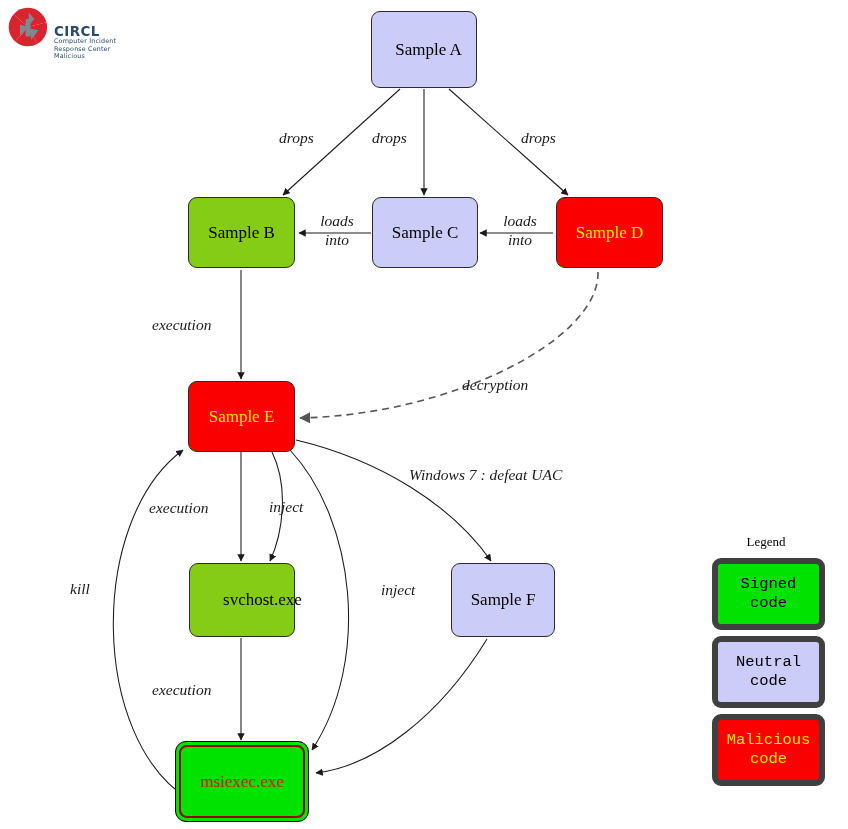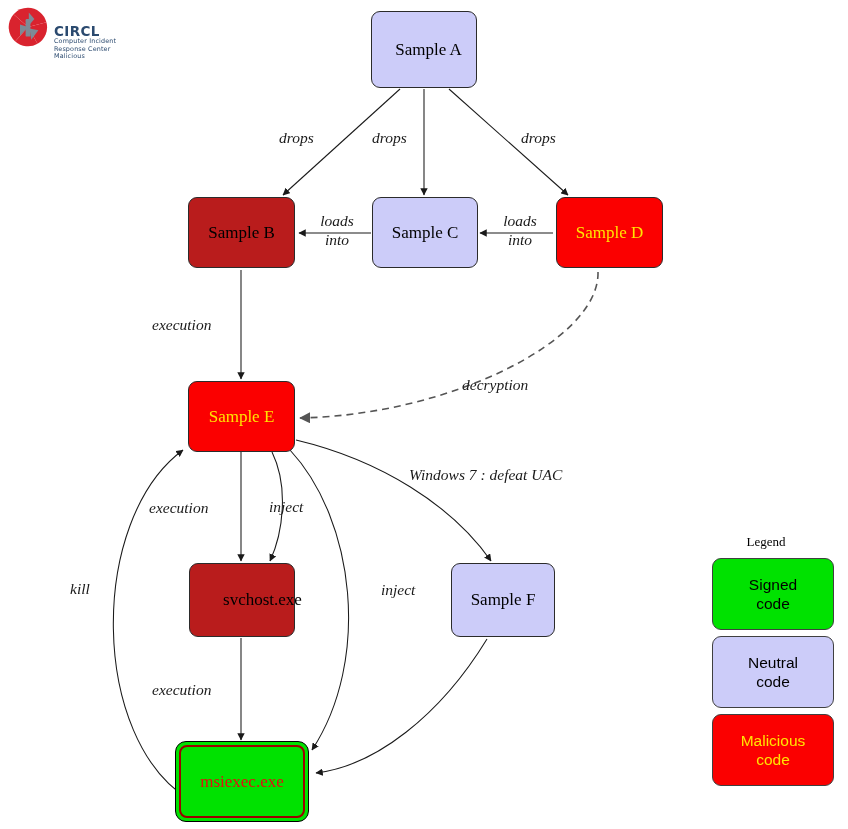--- a/index.html
+++ b/index.html
@@ -68,21 +68,21 @@
     display: flex;
     align-items: center;
     justify-content: center;
     text-align: center;
     font-family: "Liberation Serif", serif;
     font-size: 17px;
     line-height: 20px;
     color: #000000;
     white-space: nowrap;
   }
-  .node.green   { background: #b91c1c; }
+  .node.green   { background: #84cc16; }
   .node.neutral { background: #ccccf9; }
   .node.red     { background: #fb0000; color: #ffe500; }
 
   .node.double {
     border: 1.4px solid #000000;
     background: #00e200;
     color: #e01010;
     padding: 20px;
     border-radius: 11px;
   }
@@ -119,30 +119,30 @@
   }
   #legend-title {
     font-family: "Liberation Serif", serif;
     font-size: 13px;
     text-align: center;
     color: #000;
     margin-bottom: 8px;
   }
   .legend-box {
     box-sizing: border-box;
-    width: 122px;
+    width: 113px;
     height: 72px;
     border-radius: 9px;
-    border: 1px solid #404040;
+    border: 6px solid #404040;
     margin-bottom: 6px;
     display: flex;
     align-items: center;
     justify-content: center;
     text-align: center;
-    font-family: Liberation Sans, sans-serif;
+    font-family: Liberation Mono, monospace;
     font-size: 15.5px;
     line-height: 19px;
     color: #000;
   }
   .legend-box.green   { background: #00e200; }
   .legend-box.neutral { background: #ccccf9; }
   .legend-box.red     { background: #fb0000; color: #ffe500; }
 </style>
 </head>
 <body>

